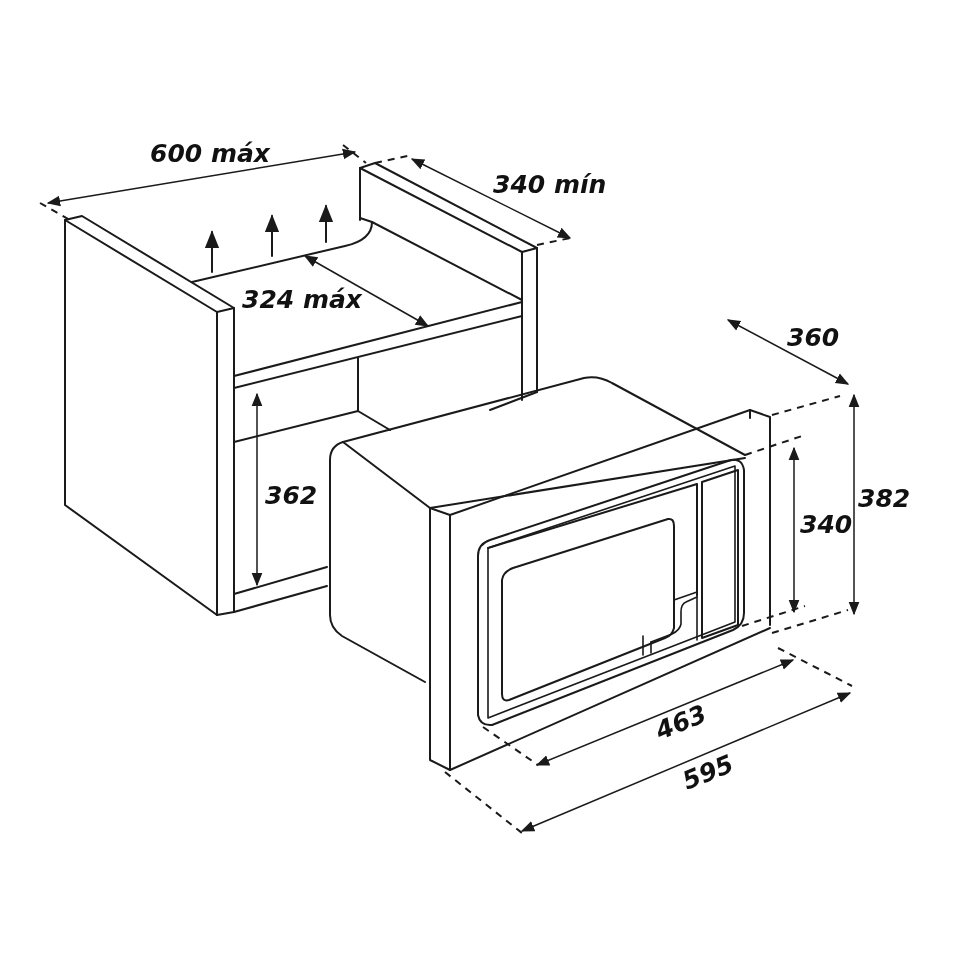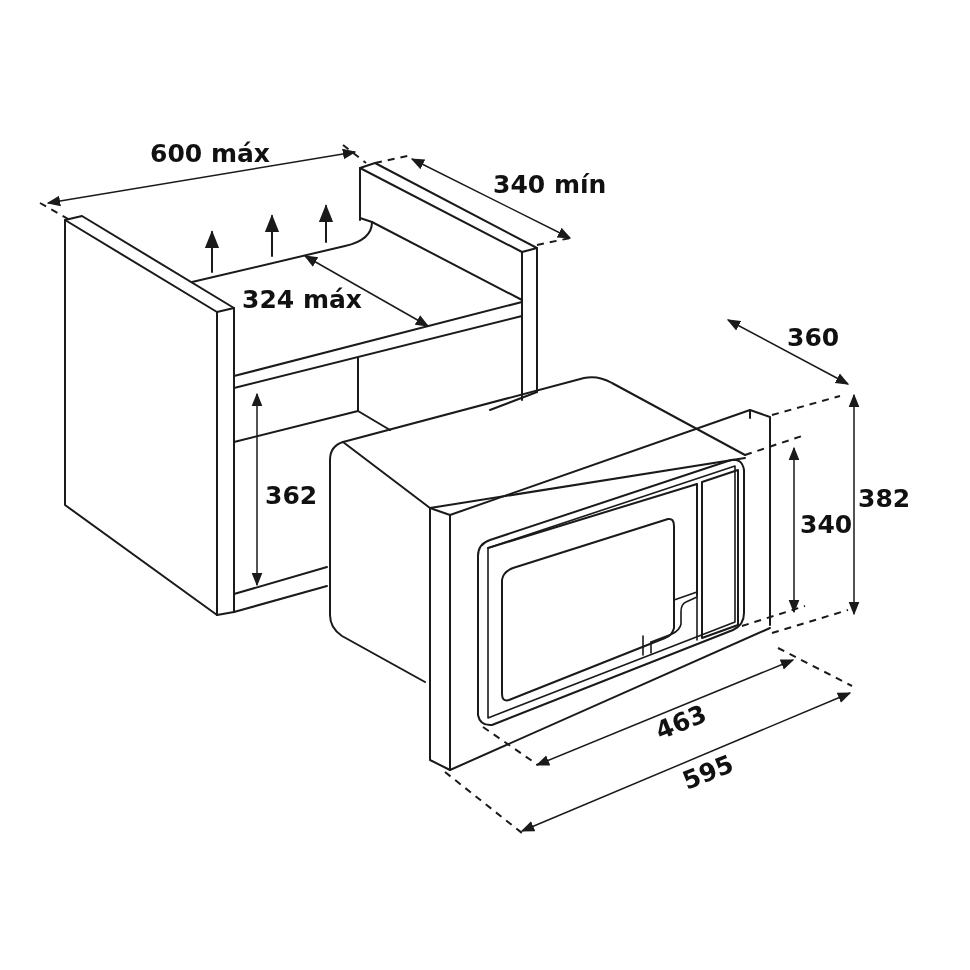--- a/index.html
+++ b/index.html
@@ -1,17 +1,17 @@
 <!DOCTYPE html>
 <html><head>
 <meta charset="utf-8">
 <style>
   html, body { margin:0; padding:0; background:#ffffff; }
   body { width:970px; height:970px; overflow:hidden; }
-  #canvas { position:absolute; left:0; top:0; width:854px; height:970px; }
+  #canvas { position:absolute; left:0; top:0; width:854px; height:970px;font-style:italic; }
   svg { display:block; }
   .ln { fill:none; stroke:#1a1a1a; stroke-width:2; stroke-linejoin:round; stroke-linecap:round; }
   .thin { fill:none; stroke:#1a1a1a; stroke-width:1.6; stroke-linejoin:round; stroke-linecap:round; }
   .dash { fill:none; stroke:#1a1a1a; stroke-width:2; stroke-dasharray:7 6; }
   .dim { fill:none; stroke:#1a1a1a; stroke-width:1.5; }
   .lbl { font-family:"DejaVu Sans", sans-serif; font-size:25px; fill:#111; font-weight:600; }
 </style>
 </head>
 <body>
 

